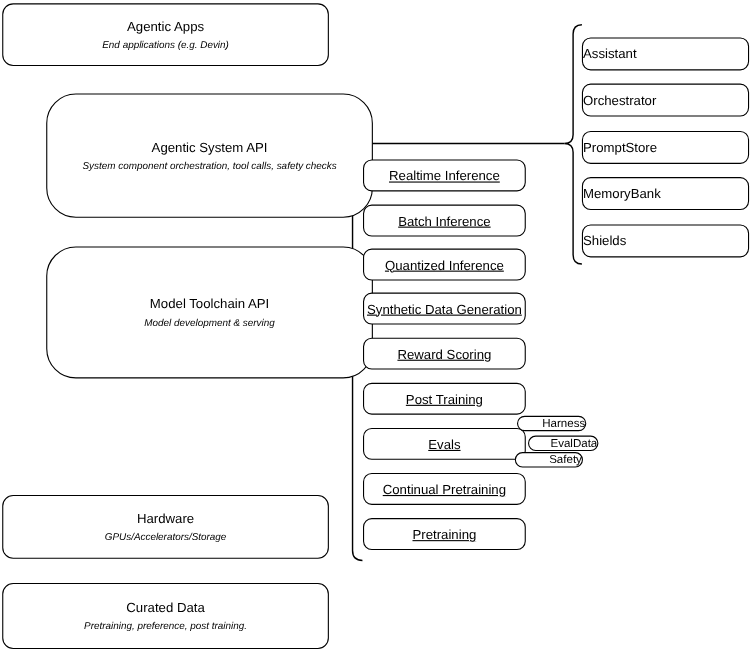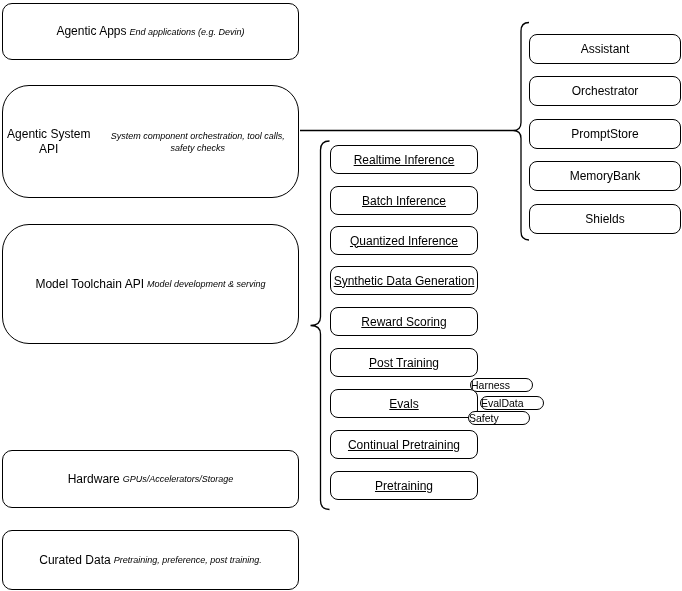--- a/index.html
+++ b/index.html
@@ -14,52 +14,52 @@
   svg.connectors{position:absolute;left:0;top:0;width:682px;height:591px;}
   svg.connectors path, svg.connectors line{fill:none;stroke:#000000;stroke-width:1.3;}
 
   
   .lbox{
     position:absolute;left:2px;width:297px;
     box-sizing:border-box;
     border:1.3px solid #000000;
     border-radius:10px;
     background:#ffffff;
-    display:flex;flex-direction:row;justify-content:center;align-items:center;
+    display:flex;flex-direction:column;justify-content:center;align-items:center;
     gap:3px;text-align:center;
   }
-  .lbox.big{border-radius:27px;}
+  .lbox.big{border-radius:27px;margin-left:40px;}
   .ltitle{font-size:12px;line-height:15px;}
   .lsub{font-size:9px;line-height:12px;font-style:italic;}
 
   
   .mbox{
     position:absolute;left:330px;width:148px;height:29px;
     box-sizing:border-box;
     border:1.3px solid #000000;border-radius:8px;background:#ffffff;
     display:flex;align-items:center;justify-content:center;
     font-size:12px;
     text-decoration:underline;
   }
 
   
   .rbox{
     position:absolute;left:529px;width:152px;height:30px;
     box-sizing:border-box;
     border:1.3px solid #000000;border-radius:8px;background:#ffffff;
-    display:flex;align-items:center;justify-content:center;
+    display:flex;align-items:center;
     font-size:12px;
   }
 
   
   .pill{
     position:absolute;height:14px;
     box-sizing:border-box;
     border:1.2px solid #000000;border-radius:7px;background:#ffffff;
-    display:flex;align-items:center;justify-content:flex-start;
+    display:flex;align-items:center;justify-content:flex-end;
     font-size:10.5px;
     z-index:5;
   }
 </style>
 </head>
 <body>
 
 <div id="canvas">
 
   <svg class="connectors">

